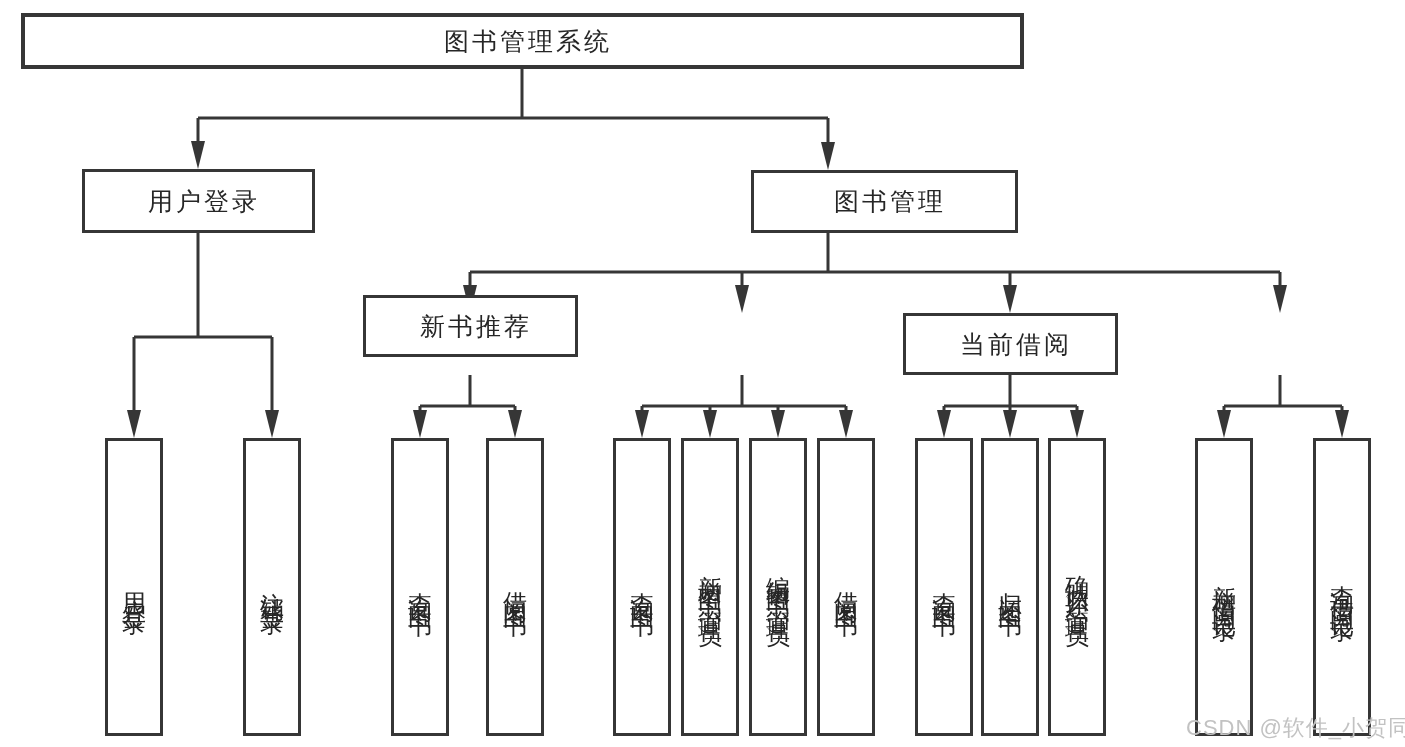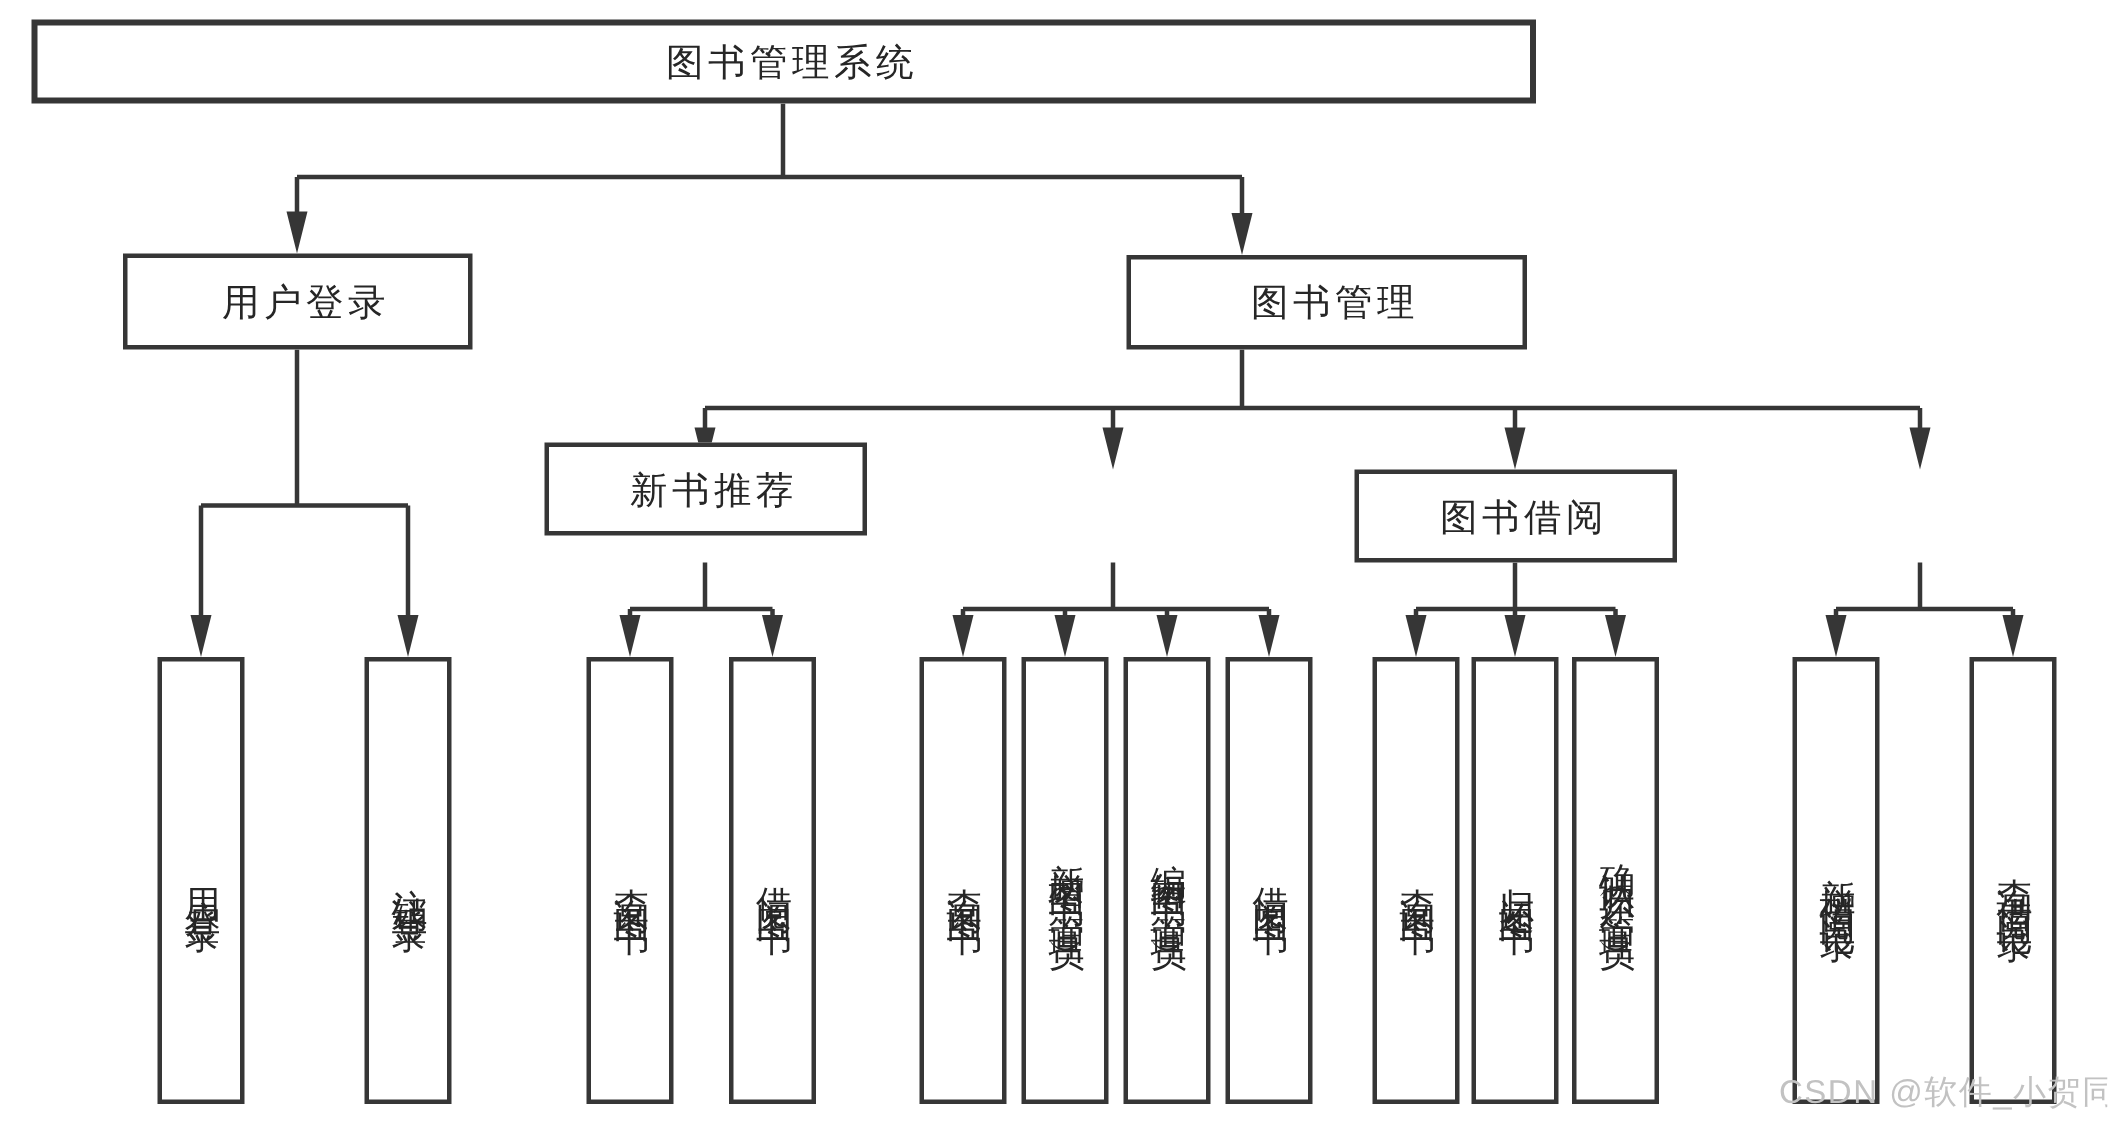--- a/index.html
+++ b/index.html
@@ -102,21 +102,21 @@
     <polygon points="1217,410 1231,410 1224,438"></polygon>
     <polygon points="1335,410 1349,410 1342,438"></polygon>
   </svg>
 
   <div class="node root" style="left:21px; top:13px; width:1003px; height:56px;">图书管理系统</div>
 
   <div class="node" style="left:82px; top:169px; width:233px; height:64px;">用户登录</div>
   <div class="node" style="left:751px; top:170px; width:267px; height:63px;">图书管理</div>
 
   <div class="node" style="left:363px; top:295px; width:215px; height:62px;">新书推荐</div>
-  <div class="node" style="left:903px; top:313px; width:215px; height:62px;">图书借阅</div>
+  <div class="node" style="left:903px; top:313px; width:215px; height:62px;">当前借阅</div>
 
   <div class="vnode" style="left:105px; top:438px; width:58px; height:298px;">
     <span class="vtext">用户登录</span>
   </div>
   <div class="vnode" style="left:243px; top:438px; width:58px; height:298px;">
     <span class="vtext">注销登录</span>
   </div>
 
   <div class="vnode" style="left:391px; top:438px; width:58px; height:298px;">
     <span class="vtext">查询图书</span>

